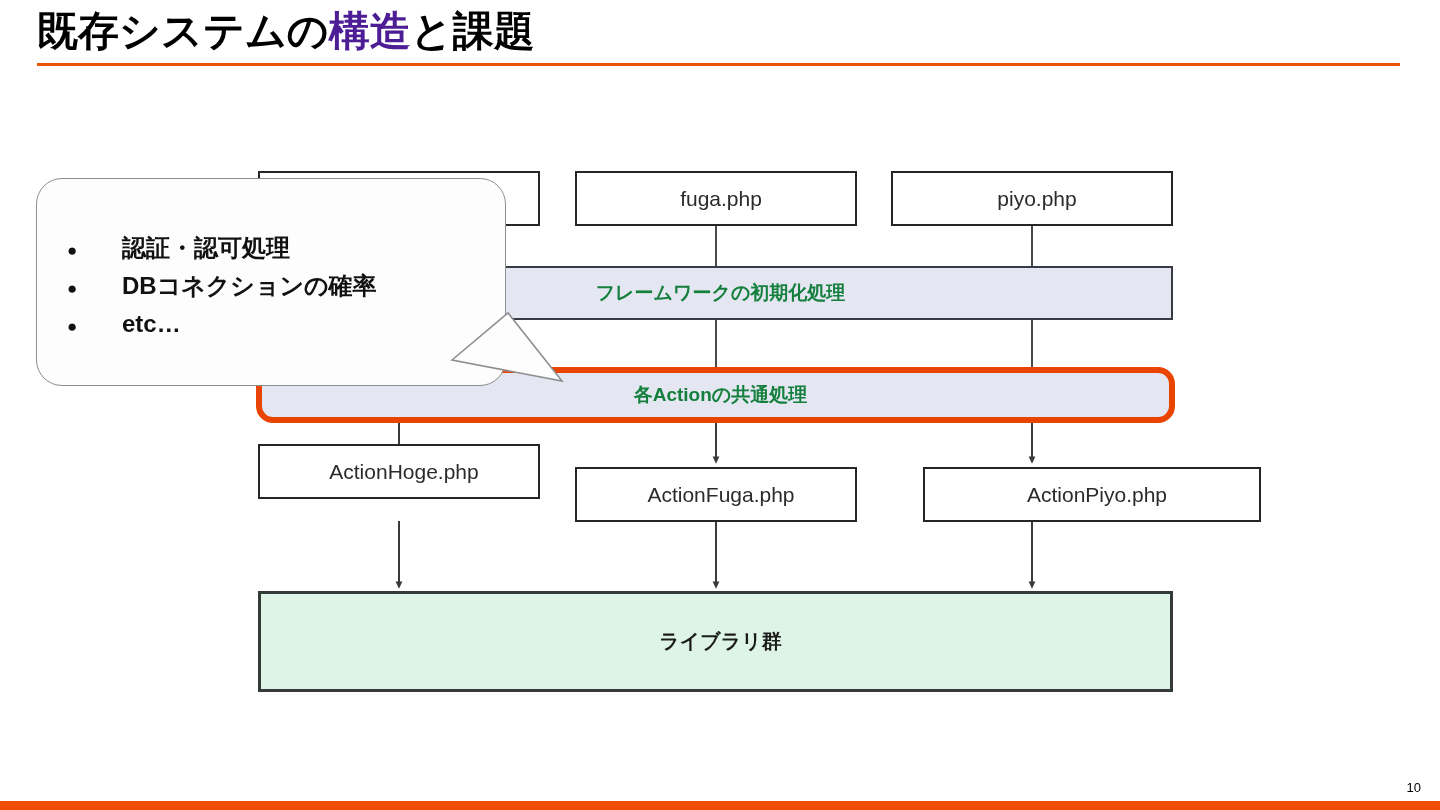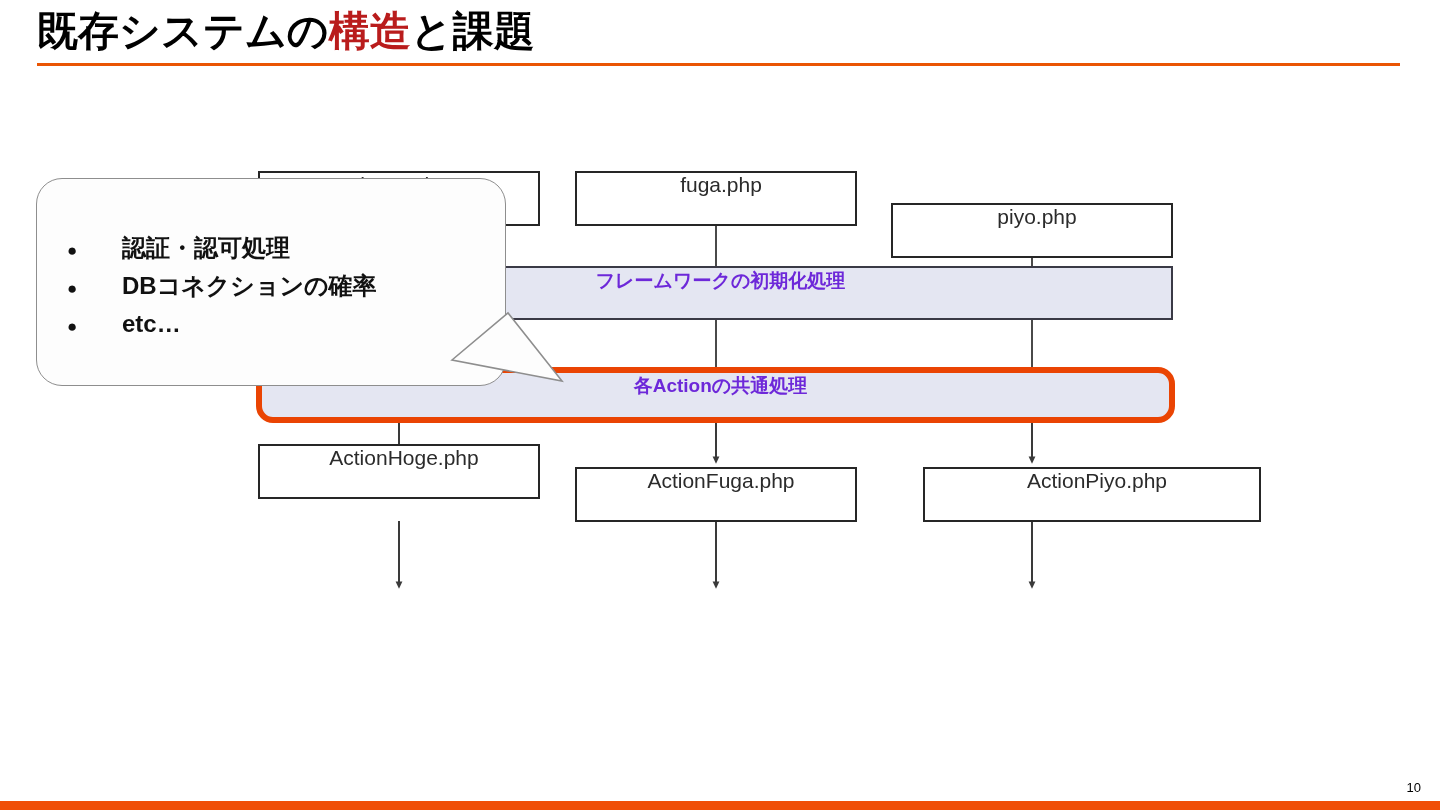--- a/index.html
+++ b/index.html
@@ -20,21 +20,21 @@
     position: absolute;
     left: 37px;
     top: 8px;
     font-size: 41px;
     font-weight: bold;
     color: #000000;
     letter-spacing: 0px;
     white-space: nowrap;
     line-height: 1.15;
   }
-  #slide-title .accent { color: #b91c1c; }
+  #slide-title .accent { color: #4c1d95; }
 
   #title-rule {
     position: absolute;
     left: 37px;
     top: 63px;
     width: 1363px;
     height: 3px;
     background: #ea5504;
   }
 
@@ -66,37 +66,38 @@
   #diagram-svg {
     position: absolute;
     left: 0;
     top: 0;
   }
 
   .node {
     position: absolute;
     box-sizing: border-box;
     display: flex;
+    align-items: center;
     justify-content: center;
     text-align: center;
     padding-left: 10px;
   }
 
   .node.file {
     border: 2px solid #262626;
     background: #ffffff;
     color: #2b2b2b;
     font-size: 21px;
     font-weight: 400;
   }
 
   .node.band {
     border: 2px solid #3a3a46;
     background: #e4e6f2;
-    color: #6d28d9;
+    color: #15803d;
     font-size: 19px;
     font-weight: bold;
   }
 
   .node.band.highlight {
     border: 6px solid #ea4403;
     background: #e4e6f2;
   }
 
   .node.lib {
@@ -185,21 +186,21 @@
     <line x1="716" y1="521" x2="716" y2="585" stroke="#3a3a3a" stroke-width="2" marker-end="url(#arrowhead)"></line>
     <line x1="1032" y1="521" x2="1032" y2="585" stroke="#3a3a3a" stroke-width="2" marker-end="url(#arrowhead)"></line>
   </svg>
 
   <div class="node file" style="left:258px; top:171px; width:282px; height:55px;">
     <span>hoge.php</span>
   </div>
   <div class="node file" style="left:575px; top:171px; width:282px; height:55px;">
     <span>fuga.php</span>
   </div>
-  <div class="node file" style="left:891px; top:171px; width:282px; height:55px;margin-top:32px;">
+  <div class="node file" style="left:891px; top:171px; width:282px; height:55px;">
     <span>piyo.php</span>
   </div>
 
   <div class="node band" style="left:258px; top:266px; width:915px; height:54px;">
     <span>フレームワークの初期化処理</span>
   </div>
 
   <div class="node band highlight" style="left:256px; top:367px; width:919px; height:56px;border-radius:17px;">
     <span>各Actionの共通処理</span>
   </div>
@@ -207,20 +208,23 @@
   <div class="node file" style="left:258px; top:444px; width:282px; height:55px;">
     <span>ActionHoge.php</span>
   </div>
   <div class="node file" style="left:575px; top:467px; width:282px; height:55px;">
     <span>ActionFuga.php</span>
   </div>
   <div class="node file" style="left:891px; top:467px; width:338px; height:55px;margin-left:32px;">
     <span>ActionPiyo.php</span>
   </div>
 
+  <div class="node lib" style="left:258px; top:591px; width:915px; height:101px;">
+    <span>ライブラリ群</span>
+  </div>
 
   <svg id="callout-tail-svg" width="1440" height="810">
     <path d="M452,360 L508,313 L562,381 Z" fill="#fdfdfd" stroke="#8e8e8e" stroke-width="1.6" stroke-linejoin="miter"></path>
   </svg>
 
   <div id="callout">
     <ul id="callout-list">
       <li>
         <span class="bullet">●</span>
         <span>認証・認可処理</span>

